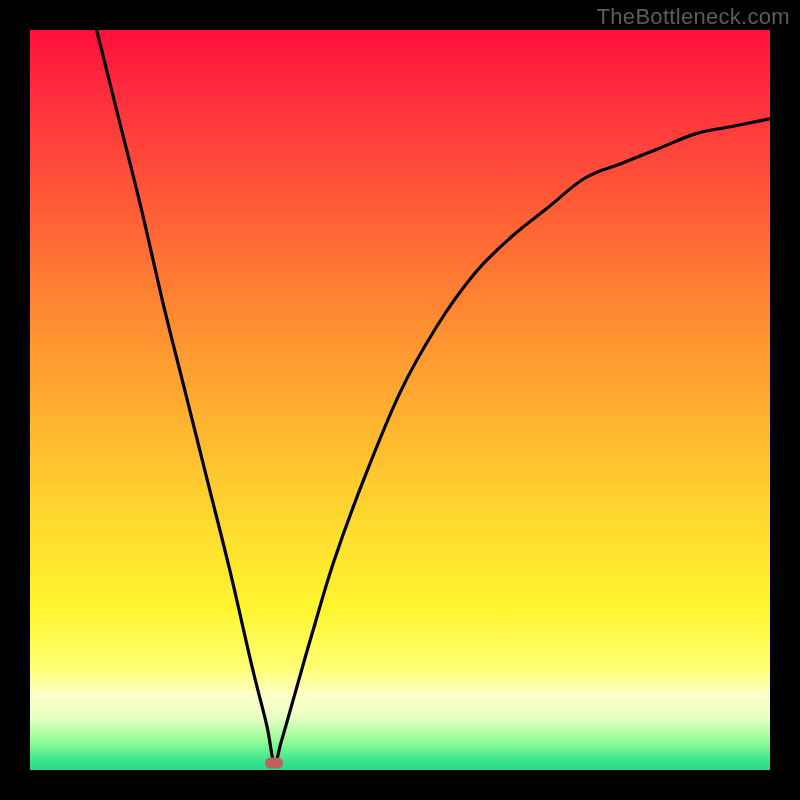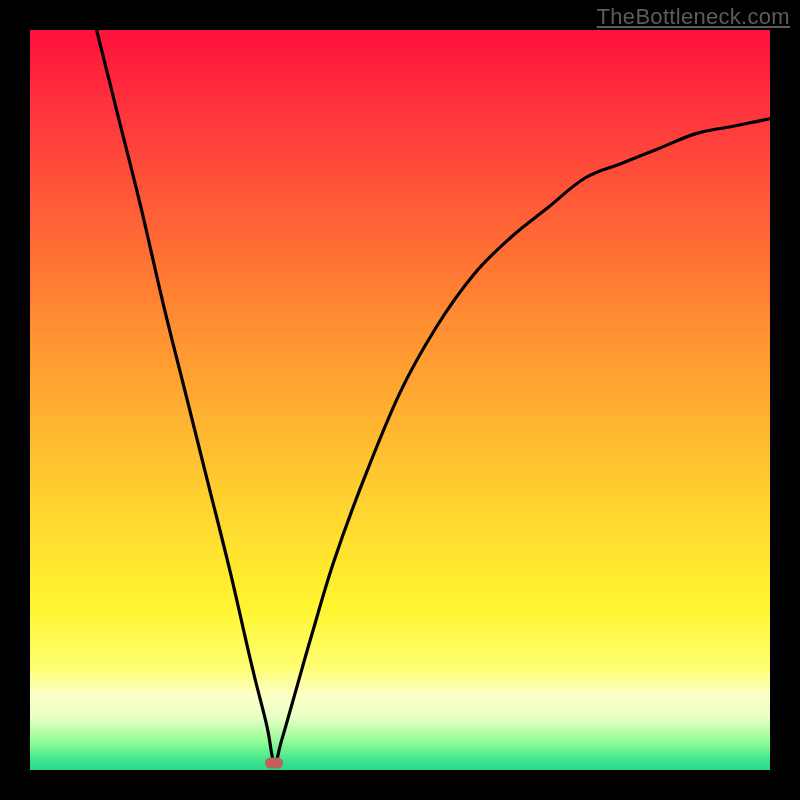--- a/index.html
+++ b/index.html
@@ -43,21 +43,20 @@
   }
   .watermark {
     position: absolute;
     top: 4px;
     right: 10px;
     color: #5c5c5c;
     font-size: 22px;
     font-weight: 500;
     letter-spacing: 0.3px;
     user-select: none;
-    text-decoration: underline;
   }
   svg.curve {
     position: absolute;
     left: 0;
     top: 0;
     width: 740px;
     height: 740px;
     overflow: visible;
   }
   .marker {

